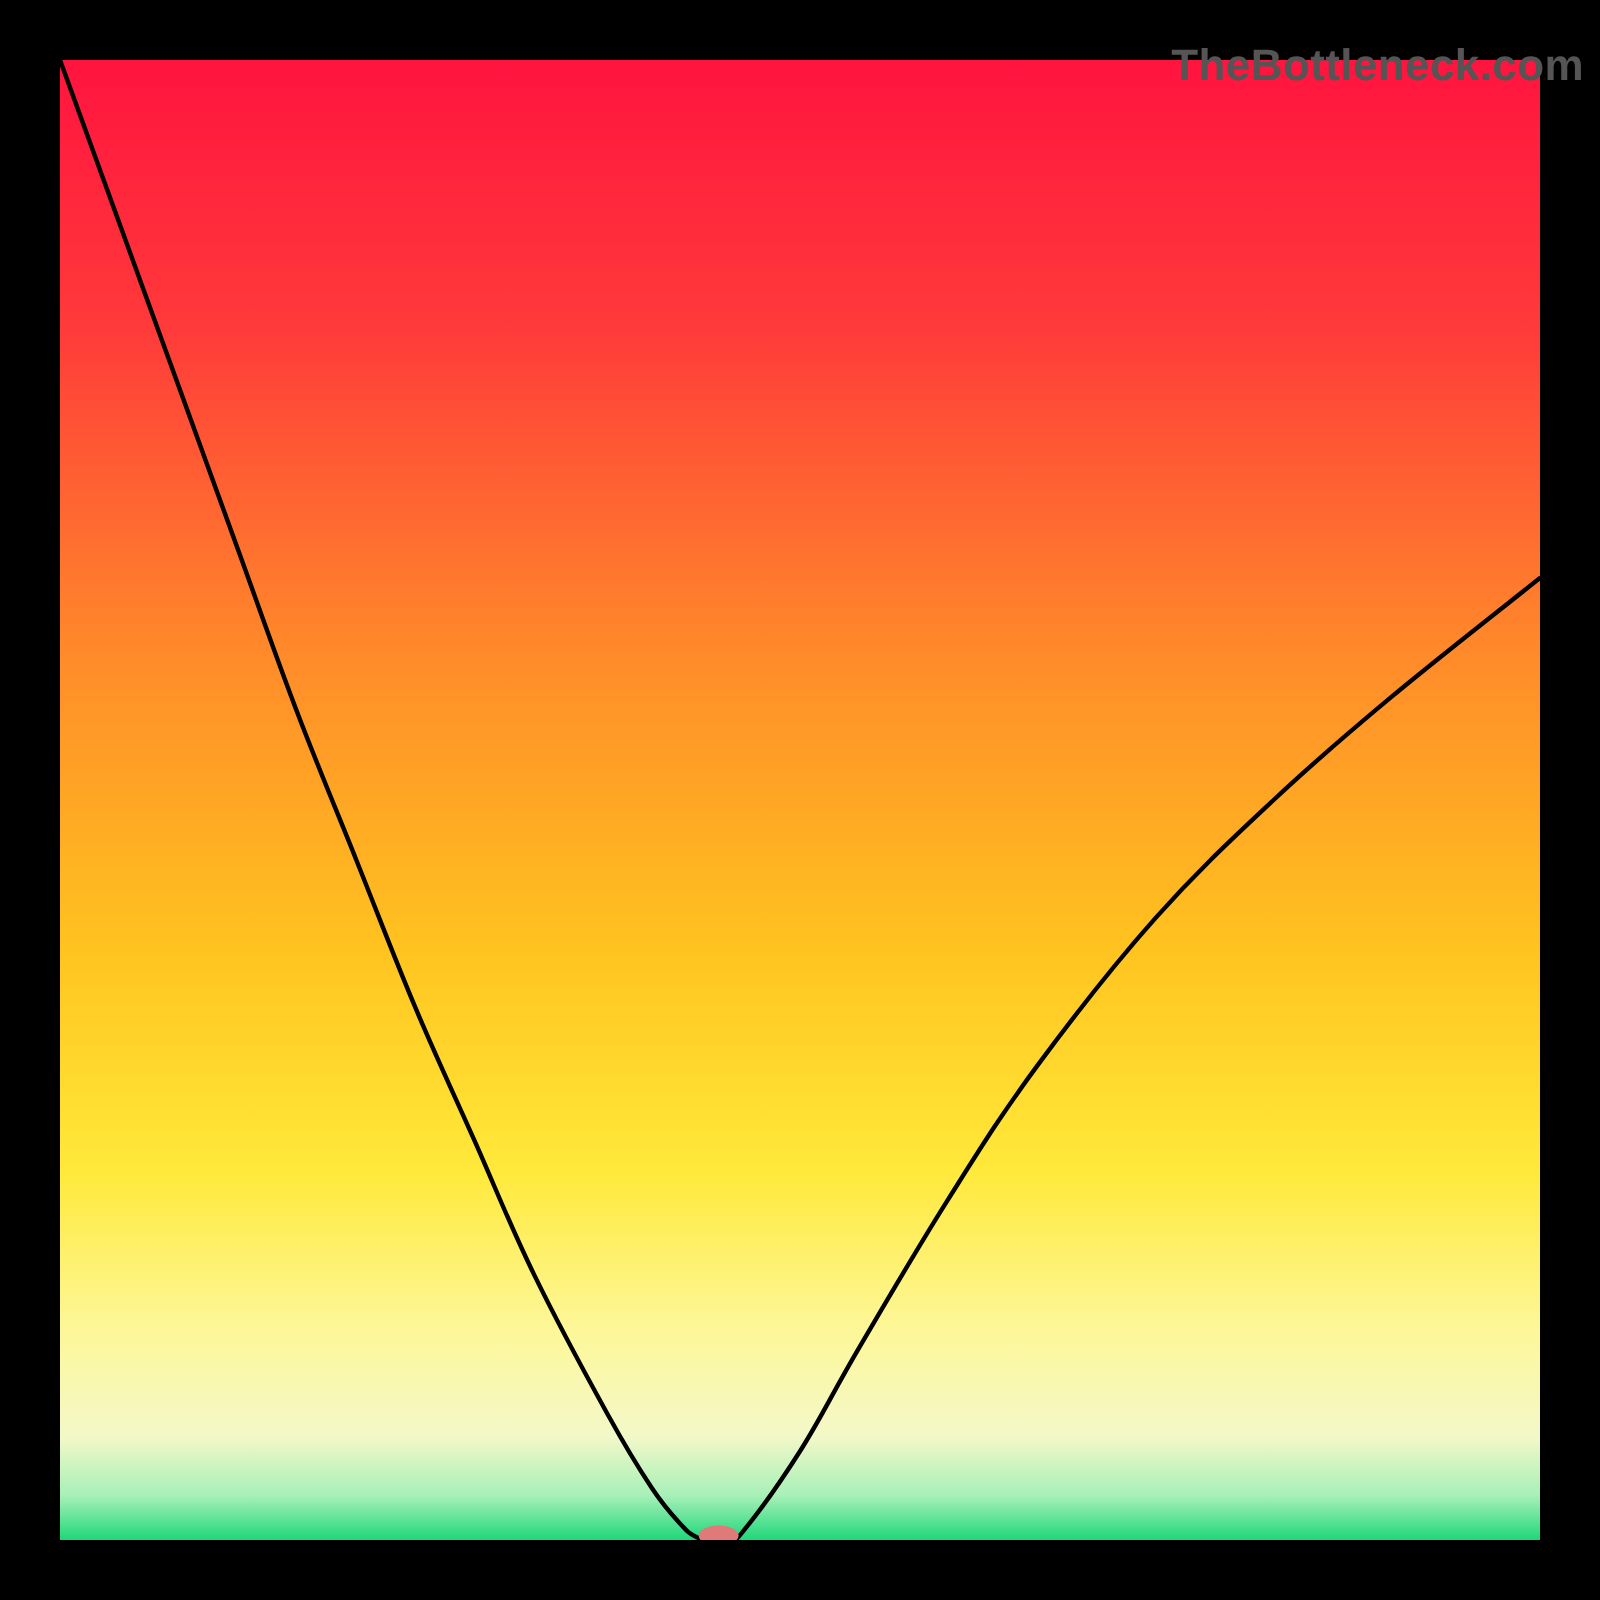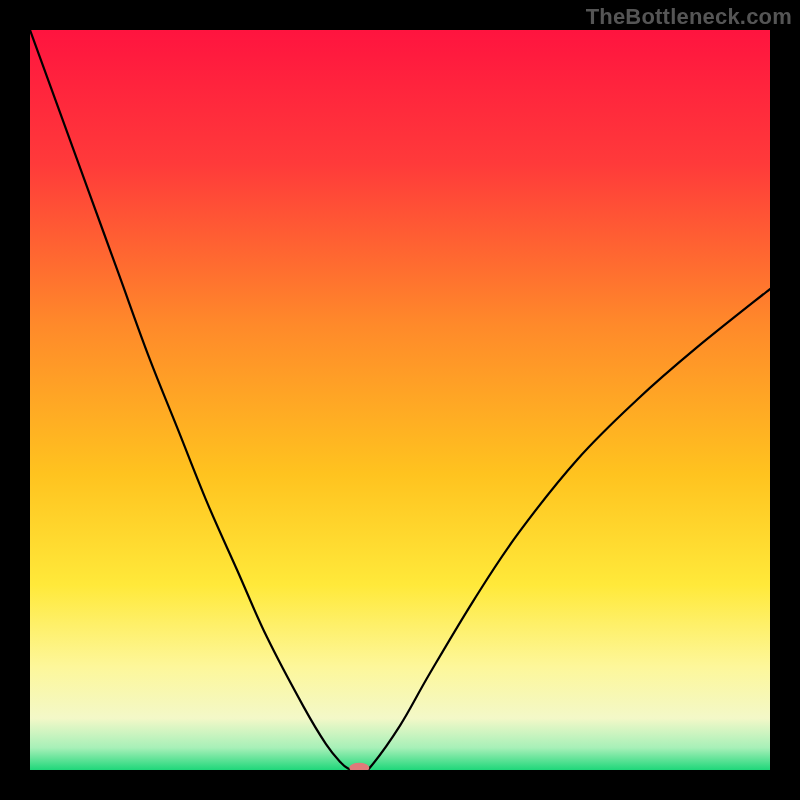--- a/index.html
+++ b/index.html
@@ -11,21 +11,21 @@
     overflow: hidden;
   }
   .frame {
     position: relative;
     width: 800px;
     height: 800px;
     background: #000;
   }
   .watermark {
     position: absolute;
-    top: 4px;
+    top: 20px;
     right: 8px;
     font-family: Arial, Helvetica, sans-serif;
     font-size: 22px;
     font-weight: 600;
     color: #555;
     letter-spacing: 0.2px;
     z-index: 10;
   }
   svg {
     position: absolute;

